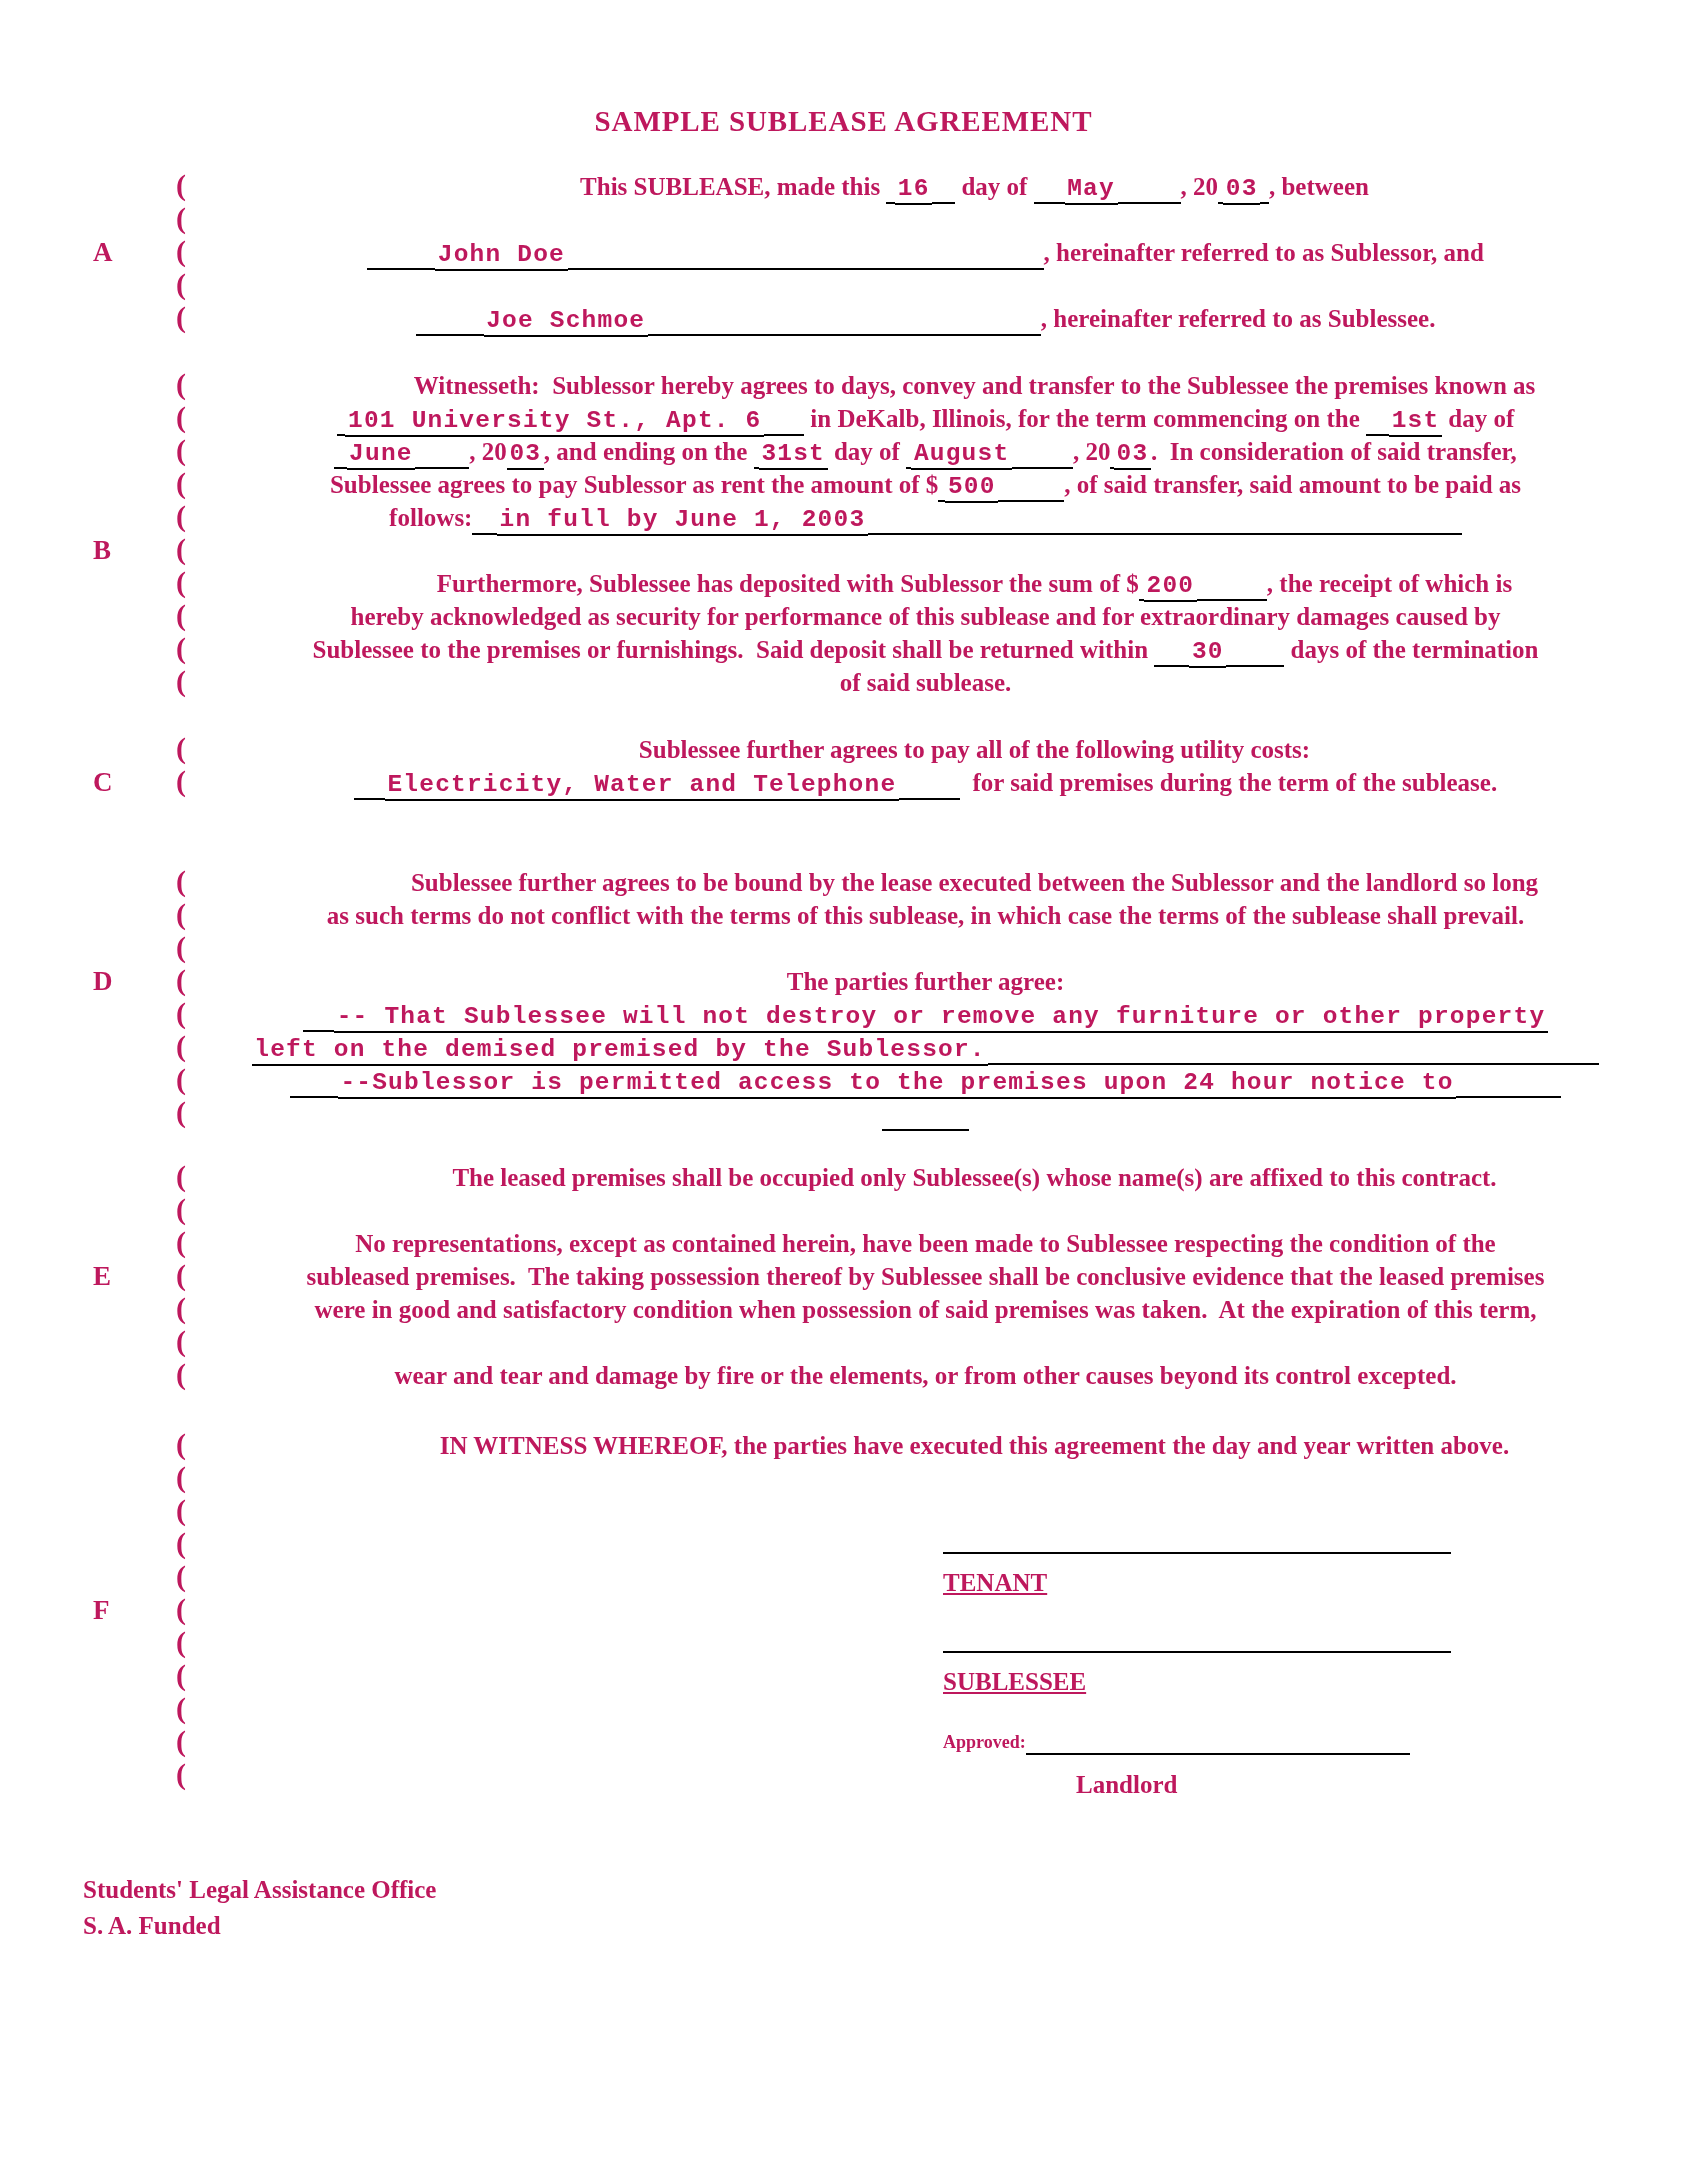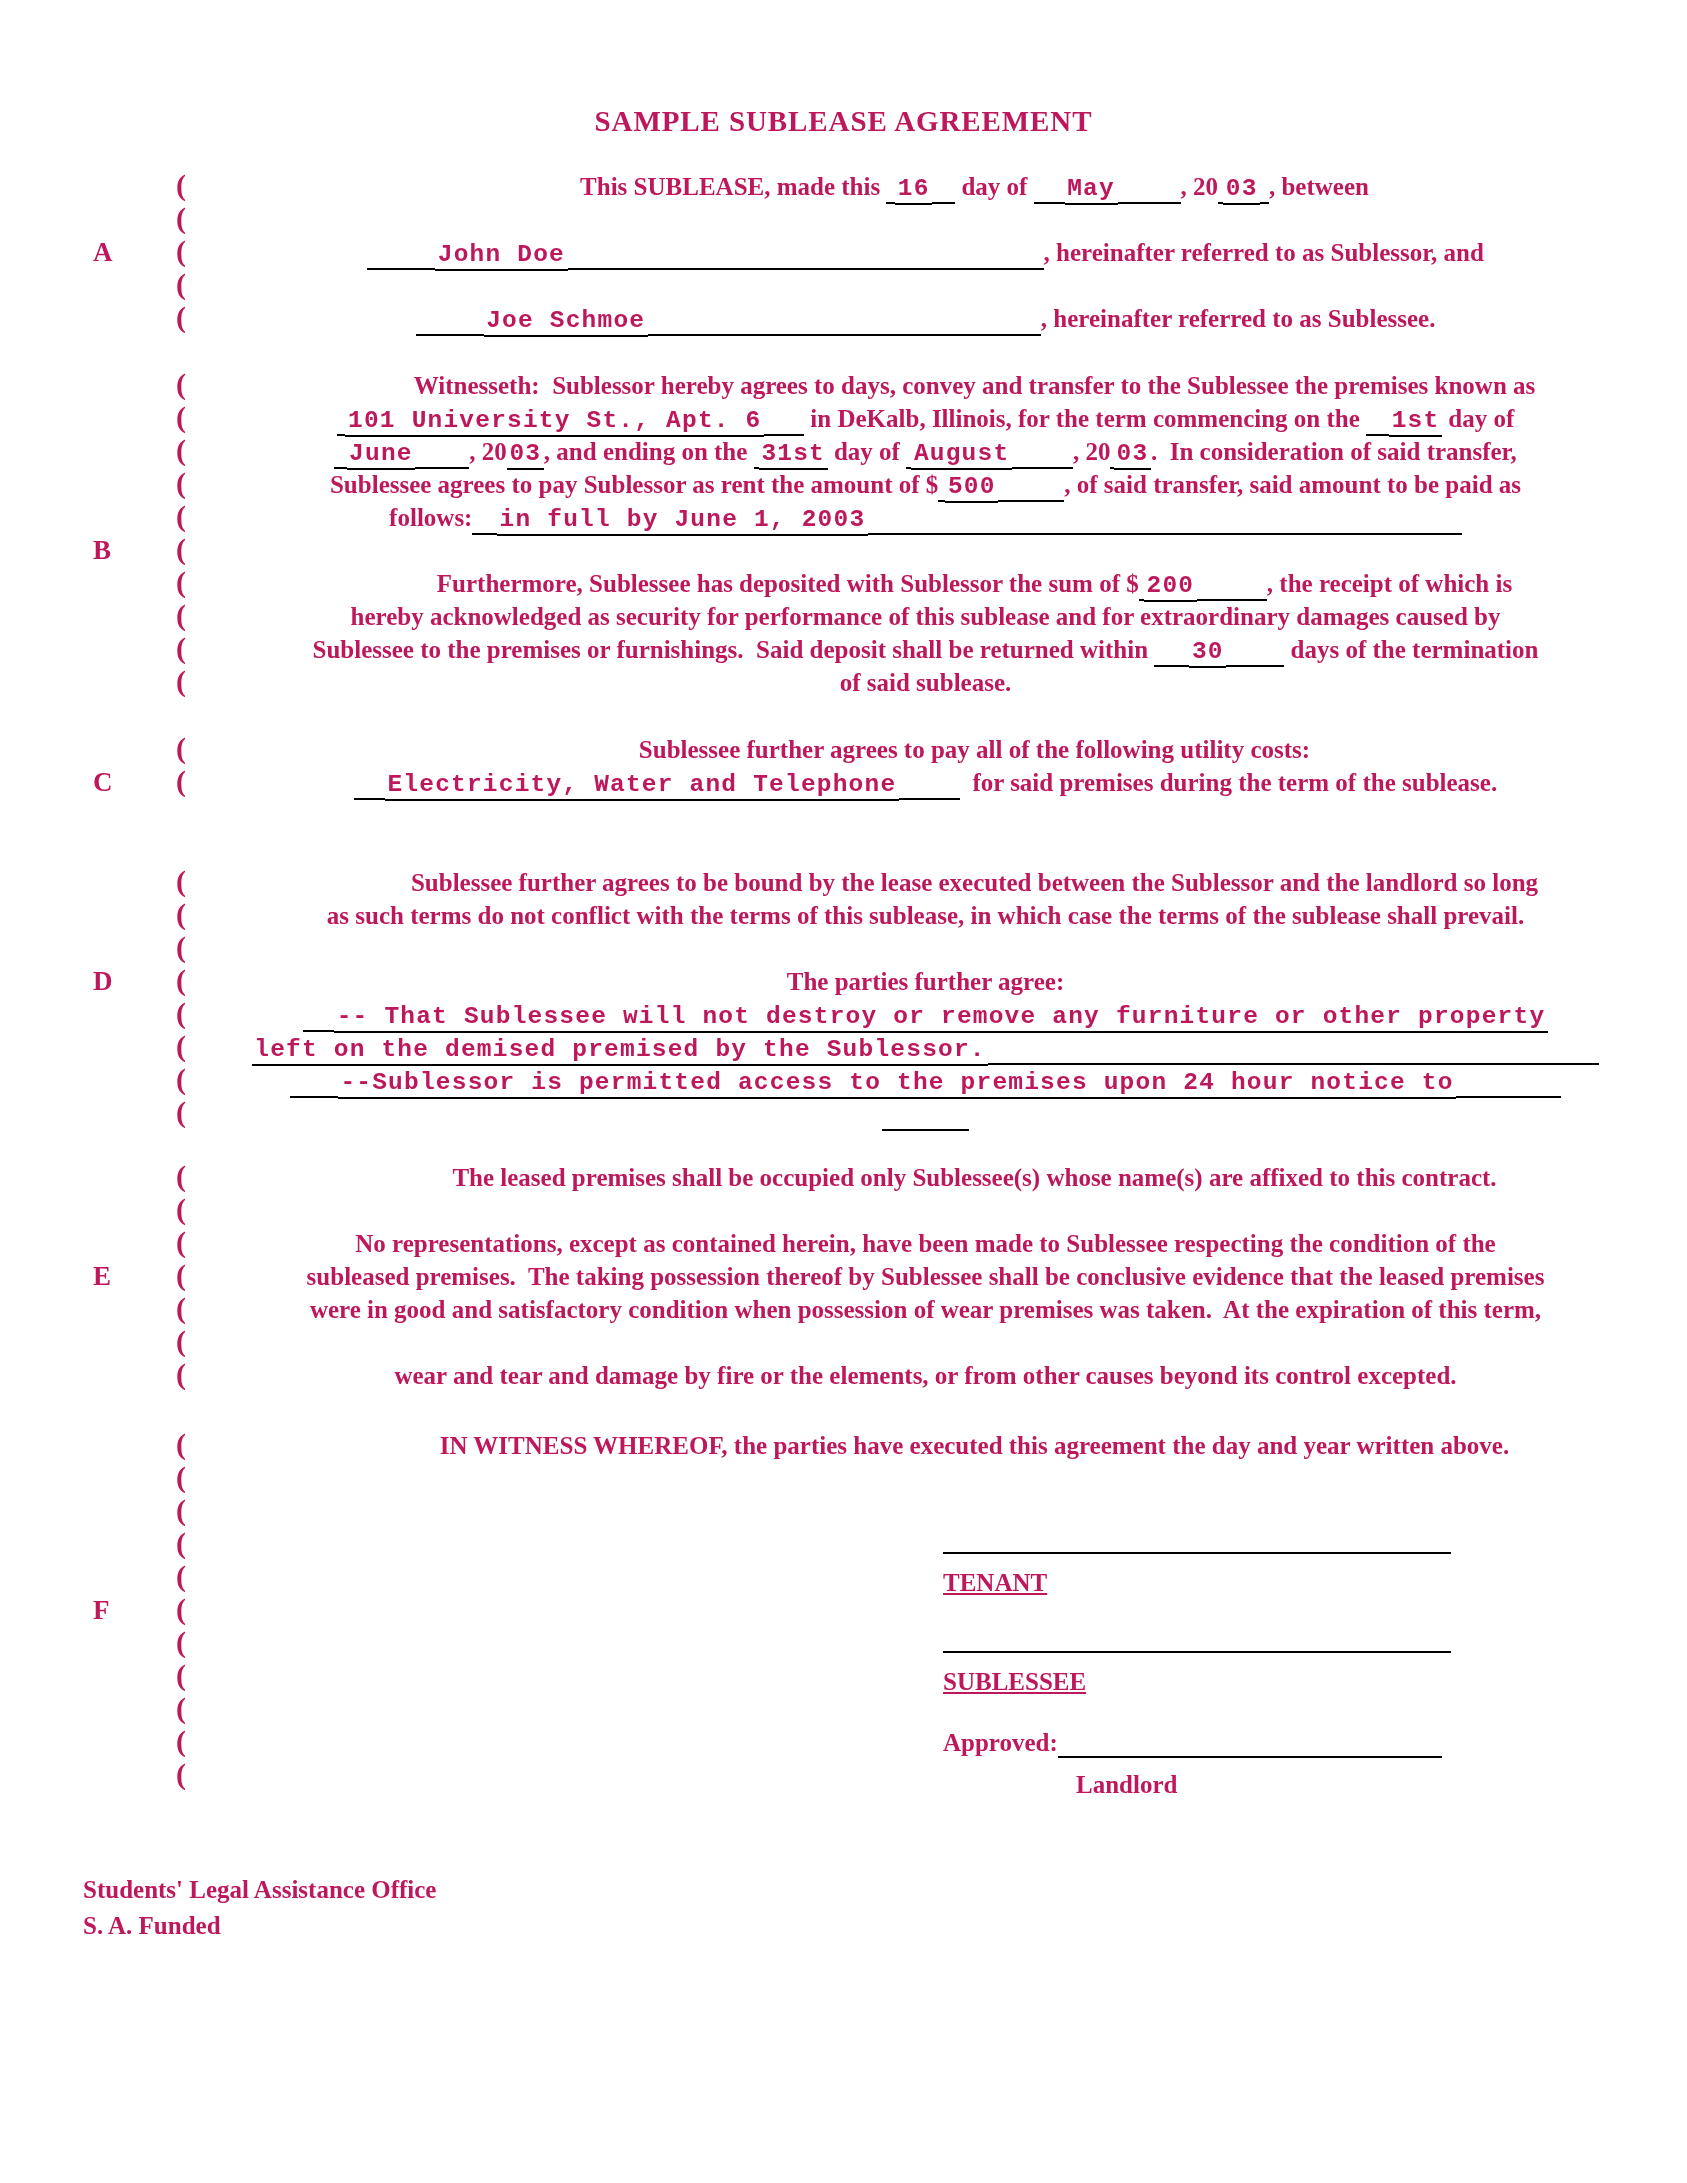--- a/index.html
+++ b/index.html
@@ -23,21 +23,21 @@
     font-family:"Liberation Mono","DejaVu Sans Mono",monospace;
     font-weight:bold;font-size:24.5px;letter-spacing:1.2px;
     border-bottom:2.6px solid #000;padding:0 2.6px 0.9px 2.6px;
   }
   .blank{
     display:inline-block;height:3.5px;border-bottom:2.6px solid #000;
     vertical-align:-8.7px;
   }
   .sig-rule{position:absolute;left:943px;width:508px;top:23.6px;border-top:2.6px solid #000;}
   .sig-label{position:absolute;left:943px;top:5.2px;font-size:25px;line-height:33px;text-decoration:underline;}
-  .sig-approved{position:absolute;left:943px;top:0;font-size:25px;line-height:33px;white-space:pre;}
+  .sig-approved{position:absolute;left:943px;top:0;font-size:18px;line-height:33px;white-space:pre;}
   .sig-approved .blank{vertical-align:-7px;}
   .sig-sublabel{position:absolute;left:1076px;top:8.7px;font-size:25px;line-height:33px;}
   .footer{margin-left:83px;margin-top:80px;font-size:25px;line-height:36px;}
 </style>
 </head>
 <body>
 
 <div class="page">
   <div class="title">SAMPLE SUBLEASE AGREEMENT</div>
   <div class="docbody">
@@ -157,21 +157,21 @@
         <span class="paren">(</span>
         <span class="content"><span class="t">No representations, except as contained herein, have been made to Sublessee respecting the condition of the</span></span>
       </div>
       <div class="line">
         <span class="letter">E</span>
         <span class="paren">(</span>
         <span class="content"><span class="t">subleased premises.  The taking possession thereof by Sublessee shall be conclusive evidence that the leased premises</span></span>
       </div>
       <div class="line">
         <span class="paren">(</span>
-        <span class="content"><span class="t">were in good and satisfactory condition when possession of wear premises was taken.  At the expiration of this term,</span></span>
+        <span class="content"><span class="t">were in good and satisfactory condition when possession of said premises was taken.  At the expiration of this term,</span></span>
       </div>
       <div class="line">
         <span class="paren">(</span>
       </div>
       <div class="line">
         <span class="paren">(</span>
         <span class="content"><span class="t">wear and tear and damage by fire or the elements, or from other causes beyond its control excepted.</span></span>
       </div>
       <div class="line" style="margin-top: 37px;">
         <span class="paren">(</span>

